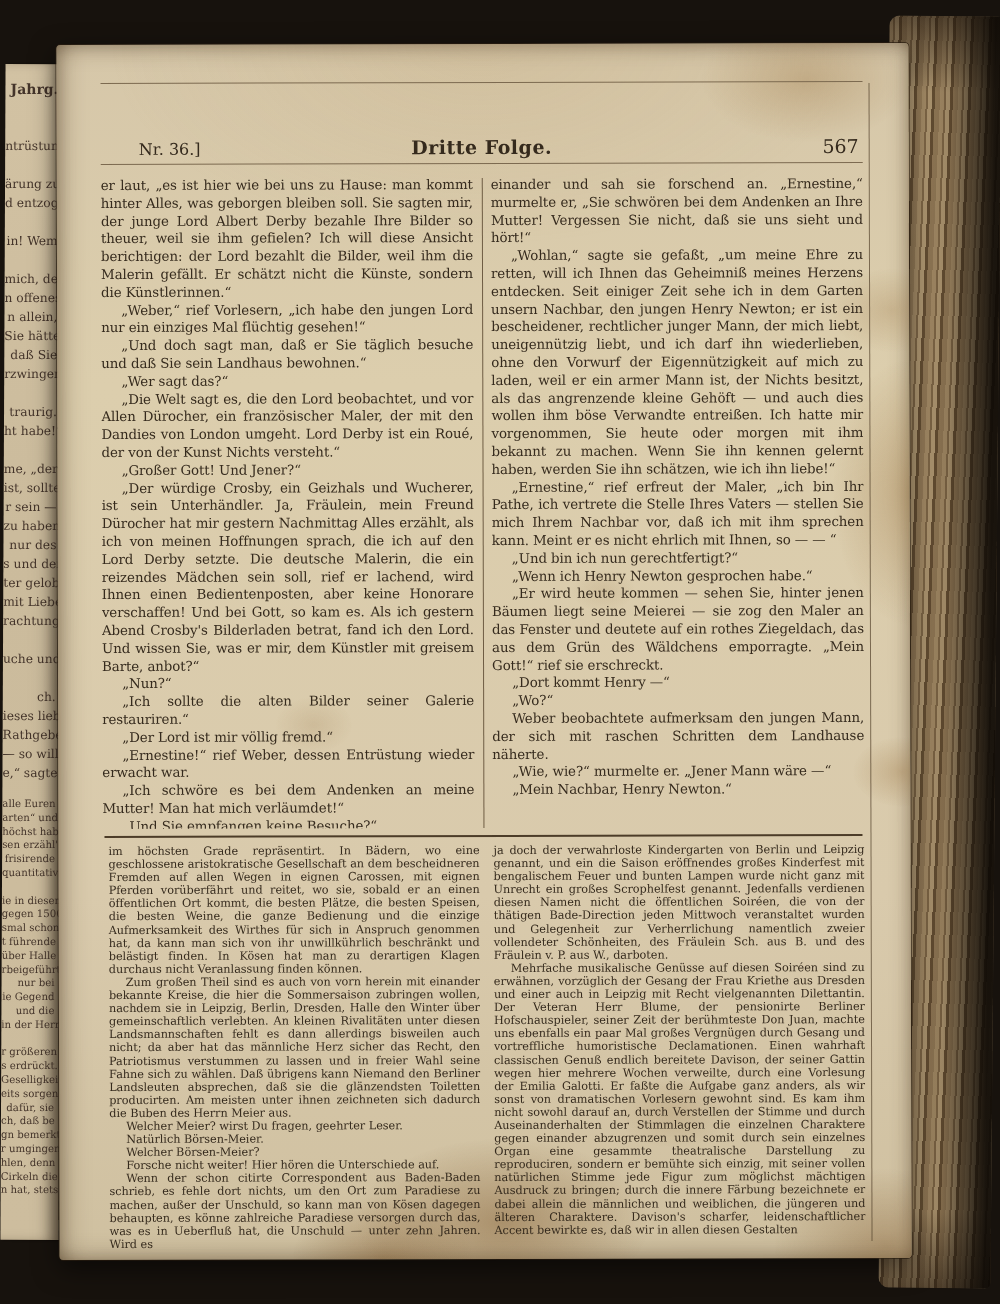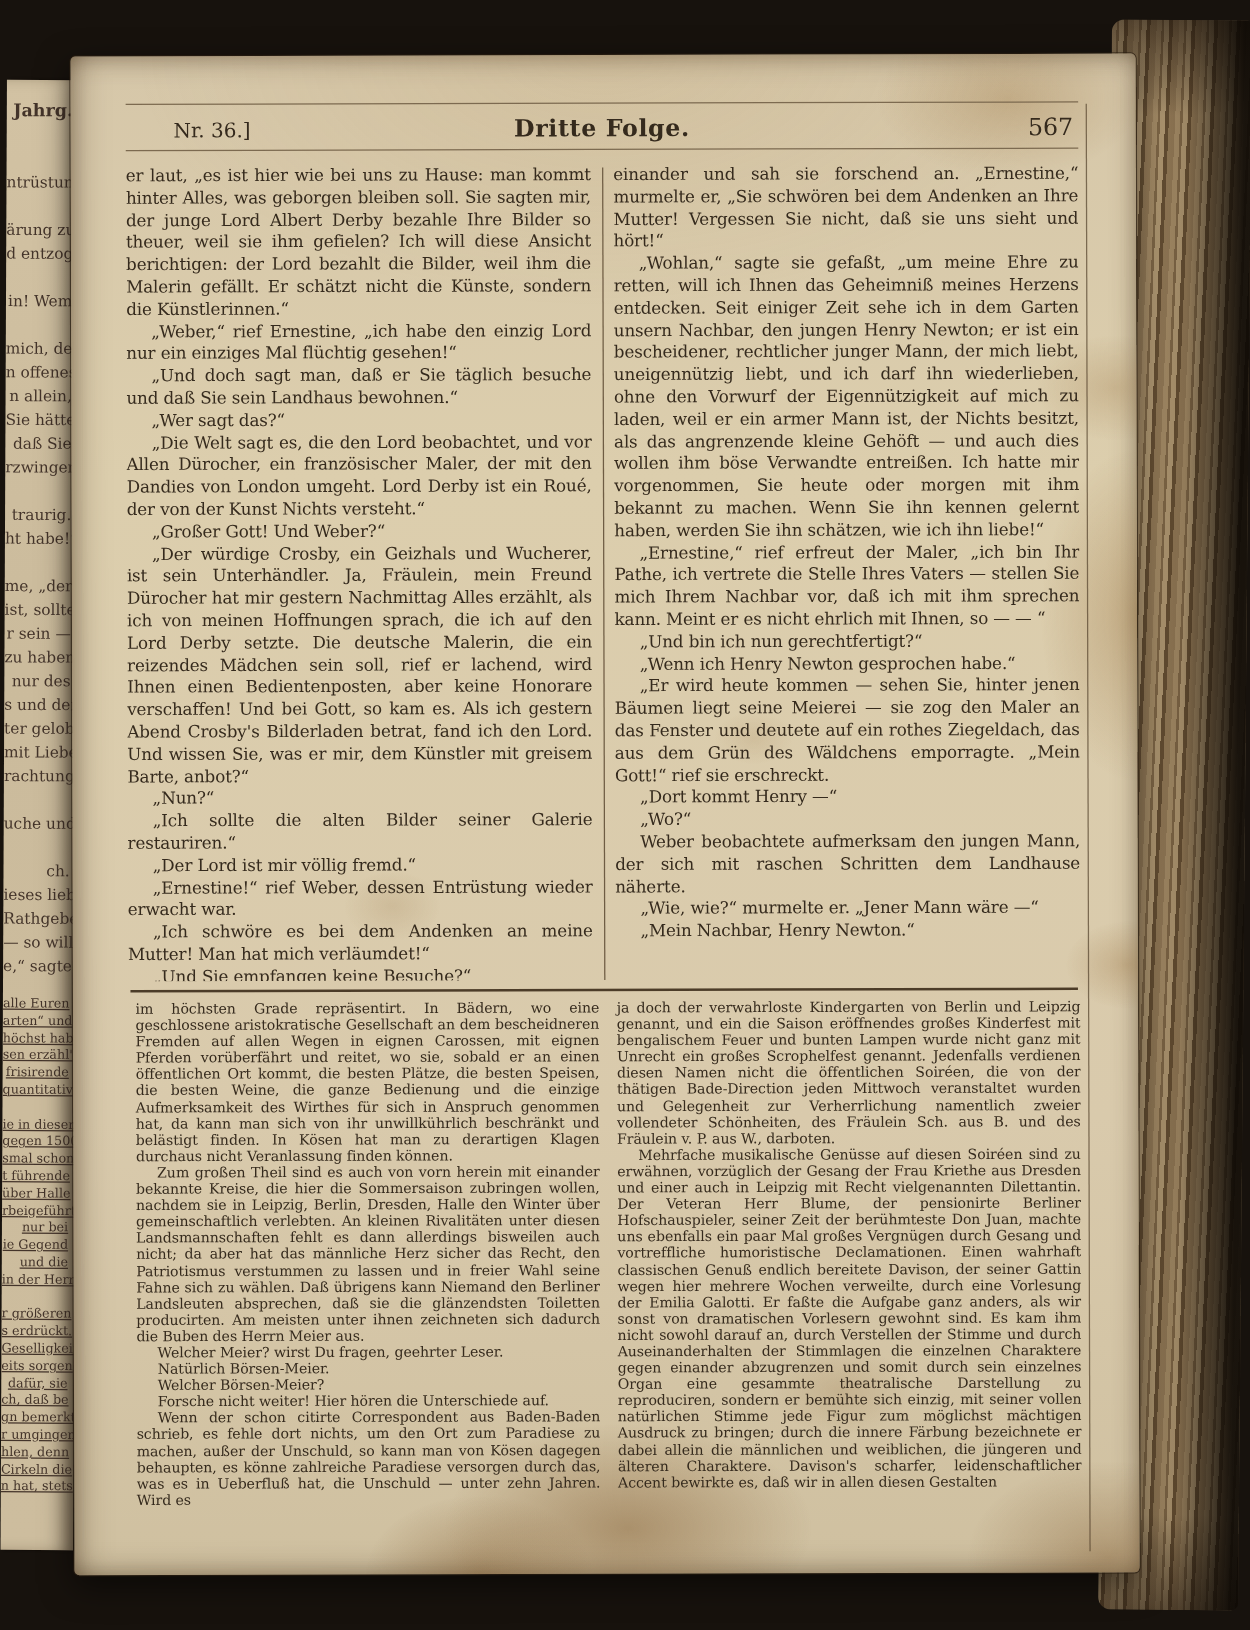--- a/index.html
+++ b/index.html
@@ -27,21 +27,21 @@
     background:linear-gradient(180deg,#d2c2a3,#cbbb9c 40%,#cdbd9e);
     transform:rotate(.25deg);
     box-shadow: inset -12px 0 14px -6px rgba(40,25,10,.6), 3px 0 2px rgba(10,6,3,.8);
     overflow:hidden;
     color:#44342a;
     text-align:right;
     padding-top:16px;box-sizing:border-box;
   }
   .frag{height:19px;font-size:12.3px;line-height:19px;padding-right:5px;white-space:nowrap;overflow:hidden;}
   .frag-header{font-weight:bold;font-size:14px;margin-bottom:38px;}
-  .frag.small{height:13.8px;font-size:10.2px;line-height:13.8px;text-decoration:underline;}
+  .frag.small{height:13.8px;font-size:10.2px;line-height:13.8px;}
   .frag-list.lower{margin-top:14px;}
 
   
   .main-page{
     position:absolute;left:58px;top:44px;width:852px;height:1215px;
     background:linear-gradient(180deg,#d6c7a9,#dccead 28%,#d9caac 70%,#cfc0a0);
     border-radius:4px;
     transform:rotate(-.15deg);
     box-shadow:0 0 0 1px rgba(40,28,16,.7), 0 8px 26px rgba(0,0,0,.55),
       inset 16px 0 28px -16px rgba(60,40,20,.55),
@@ -72,21 +72,21 @@
     position:absolute;left:44px;top:38px;width:762px;height:1192px;
     color:#352a1d;
   }
   .header{
     display:flex;align-items:baseline;
     border-top:1px solid #7c6a50;border-bottom:1px solid #7c6a50;
     padding:9px 4px 5px 4px;
   }
   .header .issue{width:130px;font-size:16px;text-align:center;}
   .header .title{flex:1;text-align:center;font-size:19px;font-weight:bold;letter-spacing:.5px;}
-  .header .pageno{width:130px;text-align:right;font-size:19px;}
+  .header .pageno{width:130px;text-align:right;font-size:19px;margin-top:44px;}
 
   .story{display:flex;overflow:hidden;}
   .story.top{margin-top:12px;height:652px;}
   .story .col{text-align:justify;hyphens:none;}
   .story.top .col{width:372px;font-size:13.4px;line-height:17.8px;letter-spacing:-.1px;}
   .vrule{width:1px;background:#6e5c43;margin:2px 8px 0 9px;}
   .para{margin:0;text-indent:1.5em;}
   .col .para:first-of-type{text-indent:0;}
 
   .section-rule{height:2px;background:#4c3c28;margin:7px 2px 7px 2px;}
@@ -184,25 +184,25 @@
       <div class="header">
         <span class="issue">Nr. 36.]</span>
         <span class="title">Dritte Folge.</span>
         <span class="pageno">567</span>
       </div>
 
       <div class="story top">
         <div class="col">
 
         <p class="para">er laut, „es ist hier wie bei uns zu Hause: man kommt hinter Alles, was geborgen bleiben soll. Sie sagten mir, der junge Lord Albert Derby bezahle Ihre Bilder so theuer, weil sie ihm gefielen? Ich will diese Ansicht berichtigen: der Lord bezahlt die Bilder, weil ihm die Malerin gefällt. Er schätzt nicht die Künste, sondern die Künstlerinnen.“</p>
-            <p class="para">„Weber,“ rief Ernestine, „ich habe den einzig Lord nur ein einziges Mal flüchtig gesehen!“</p>
+            <p class="para">„Weber,“ rief Vorlesern, „ich habe den jungen Lord nur ein einziges Mal flüchtig gesehen!“</p>
             <p class="para">„Und doch sagt man, daß er Sie täglich besuche und daß Sie sein Landhaus bewohnen.“</p>
             <p class="para">„Wer sagt das?“</p>
             <p class="para">„Die Welt sagt es, die den Lord beobachtet, und vor Allen Dürocher, ein französischer Maler, der mit den Dandies von London umgeht. Lord Derby ist ein Roué, der von der Kunst Nichts versteht.“</p>
-            <p class="para">„Großer Gott! Und Weber?“</p>
+            <p class="para">„Großer Gott! Und Jener?“</p>
             <p class="para">„Der würdige Crosby, ein Geizhals und Wucherer, ist sein Unterhändler. Ja, Fräulein, mein Freund Dürocher hat mir gestern Nachmittag Alles erzählt, als ich von meinen Hoffnungen sprach, die ich auf den Lord Derby setzte. Die deutsche Malerin, die ein reizendes Mädchen sein soll, rief er lachend, wird Ihnen einen Bedientenposten, aber keine Honorare verschaffen! Und bei Gott, so kam es. Als ich gestern Abend Crosby's Bilderladen betrat, fand ich den Lord. Und wissen Sie, was er mir, dem Künstler mit greisem Barte, anbot?“</p>
             <p class="para">„Nun?“</p>
             <p class="para">„Ich sollte die alten Bilder seiner Galerie restauriren.“</p>
             <p class="para">„Der Lord ist mir völlig fremd.“</p>
             <p class="para">„Ernestine!“ rief Weber, dessen Entrüstung wieder erwacht war.</p>
             <p class="para">„Ich schwöre es bei dem Andenken an meine Mutter! Man hat mich verläumdet!“</p>
             <p class="para">„Und Sie empfangen keine Besuche?“</p>
           </div>
         <div class="vrule"></div>
         <div class="col">

